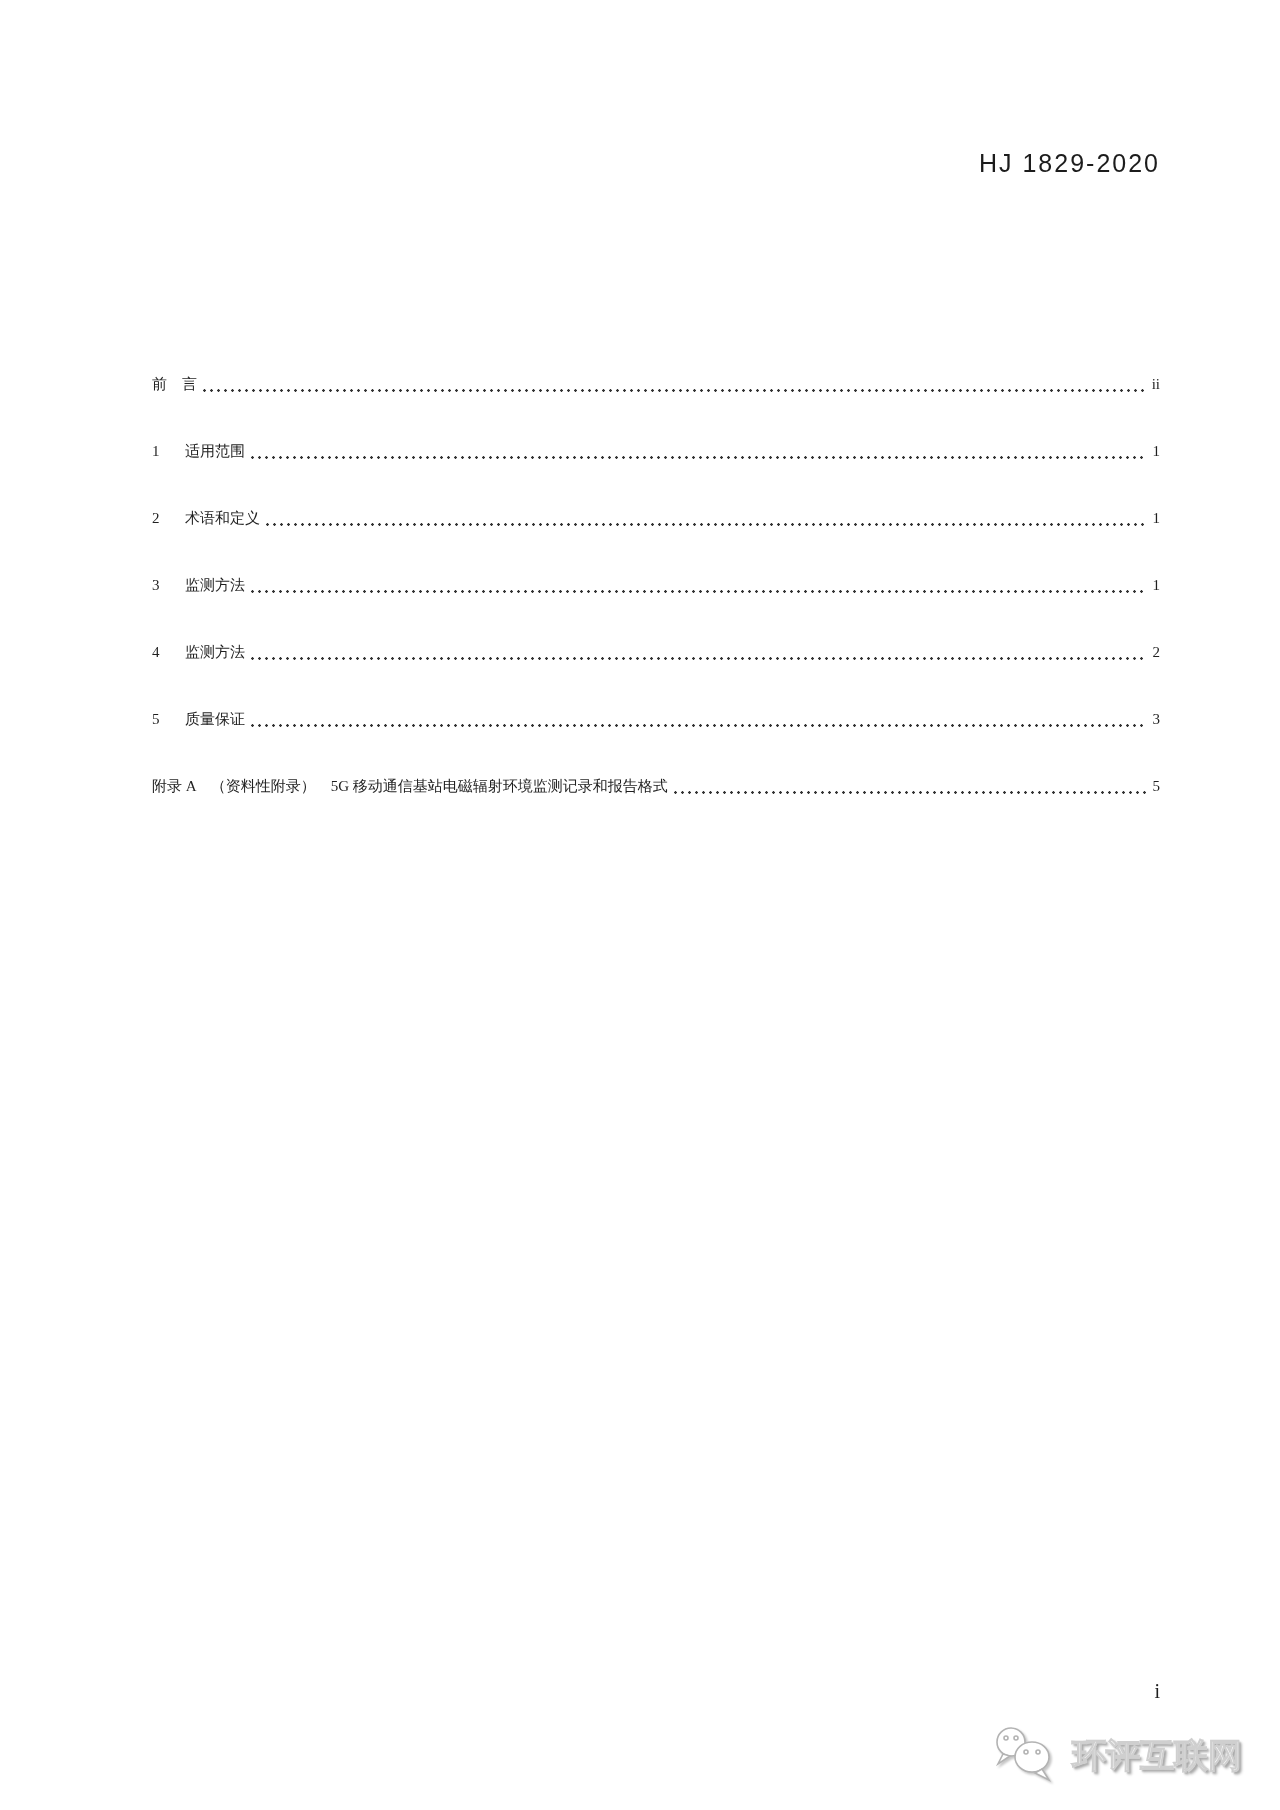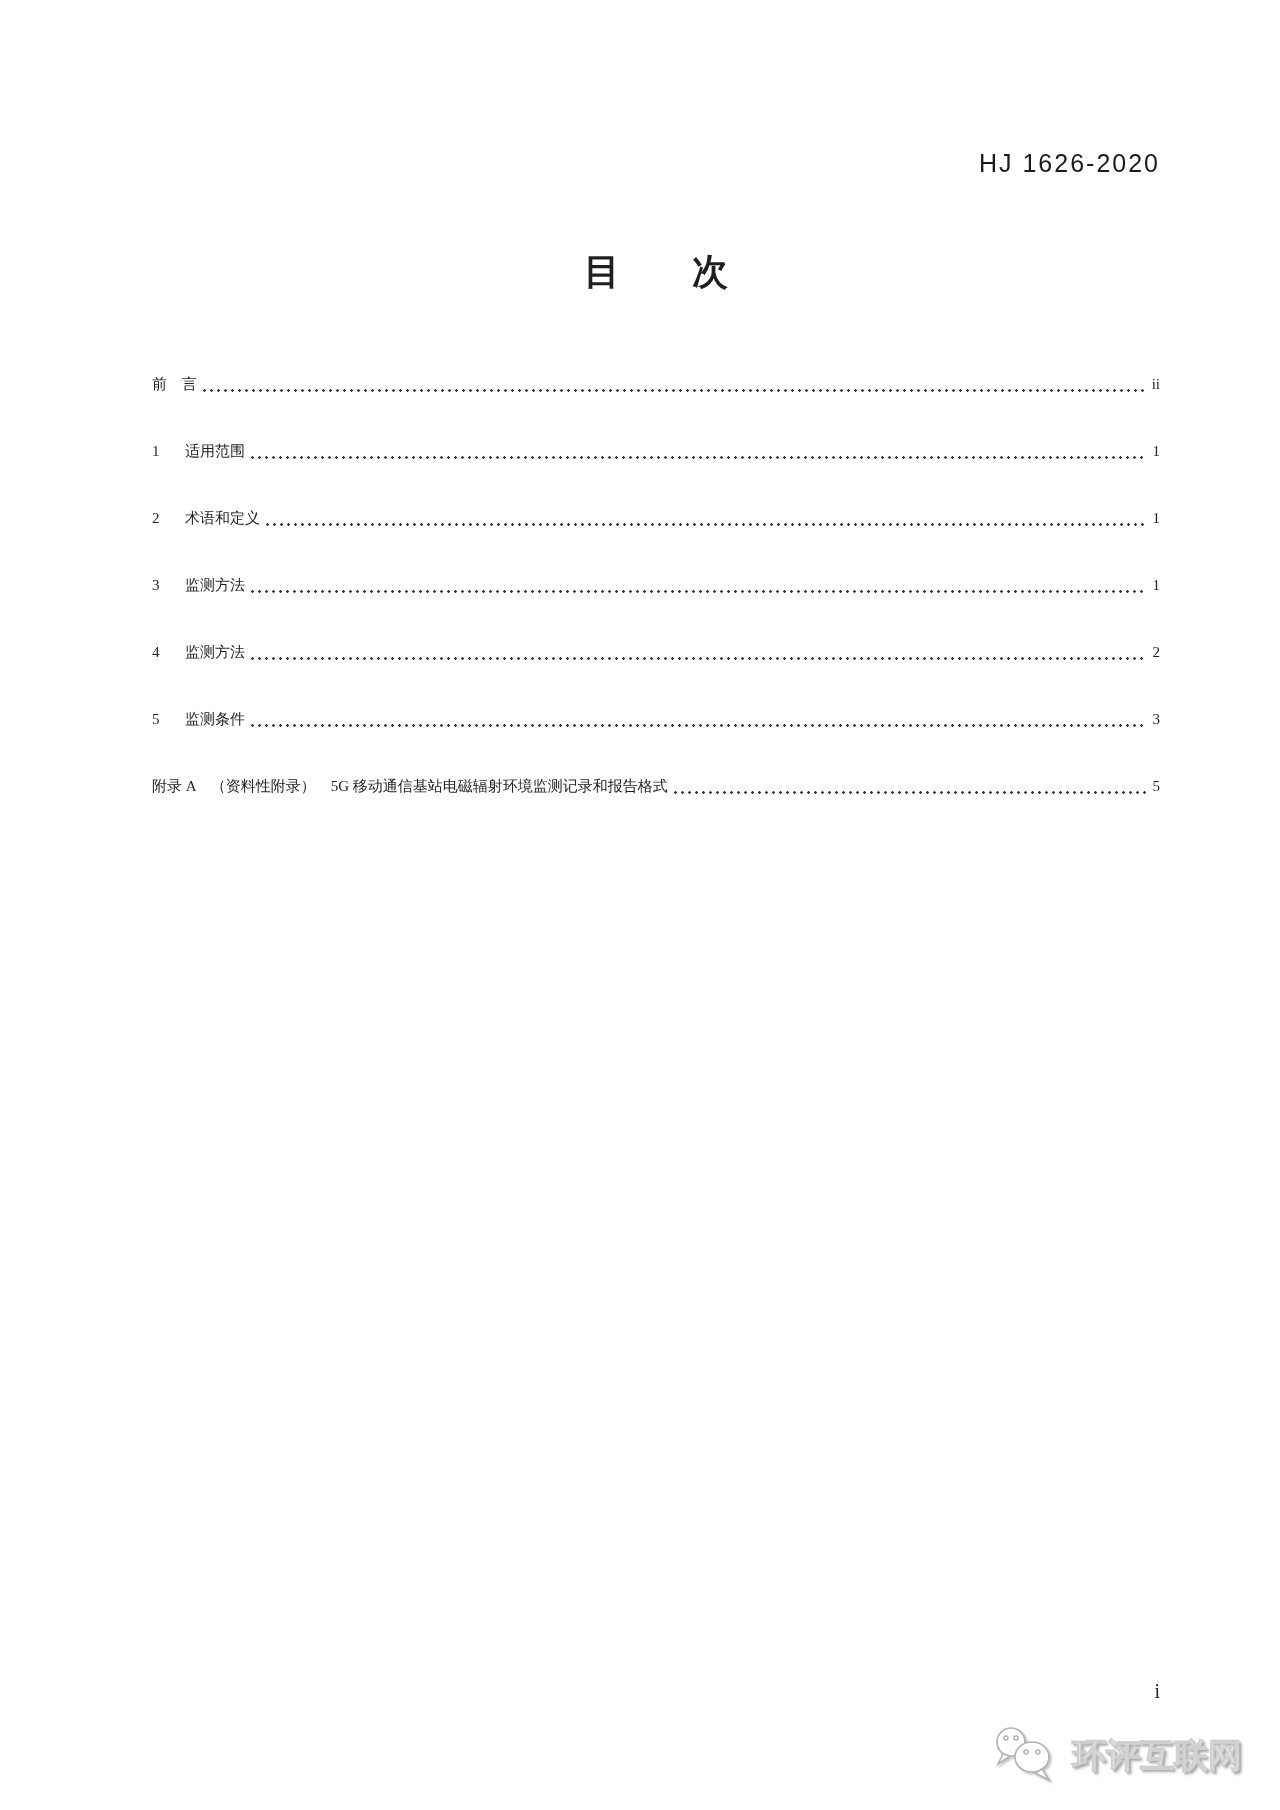--- a/index.html
+++ b/index.html
@@ -104,23 +104,22 @@
     -webkit-text-stroke: 1px #cfcfcf;
     text-shadow: 2px 2px 2px #a8a8a8, 3px 3px 3px #c9c9c9;
     white-space: pre;
   }
 </style>
 </head>
 <body>
 
 <div class="page">
 
-  <div class="doc-code">HJ 1626-2020</div>
+  <div class="doc-code">HJ 1829-2020</div>
 
-  <div class="page-title">目　　次</div>
 
   <div class="toc">
 
     <div class="toc-row">
       <span class="toc-label">前　言</span>
       <span class="leader"></span>
       <span class="toc-page">ii</span>
     </div>
 
     <div class="toc-row">
@@ -146,21 +145,21 @@
 
     <div class="toc-row">
       <span class="toc-num">4</span>
       <span class="toc-label">监测方法</span>
       <span class="leader"></span>
       <span class="toc-page">2</span>
     </div>
 
     <div class="toc-row">
       <span class="toc-num">5</span>
-      <span class="toc-label">监测条件</span>
+      <span class="toc-label">质量保证</span>
       <span class="leader"></span>
       <span class="toc-page">3</span>
     </div>
 
     <div class="toc-row">
       <span class="toc-label">附录 A　（资料性附录）　5G 移动通信基站电磁辐射环境监测记录和报告格式</span>
       <span class="leader"></span>
       <span class="toc-page">5</span>
     </div>
 

